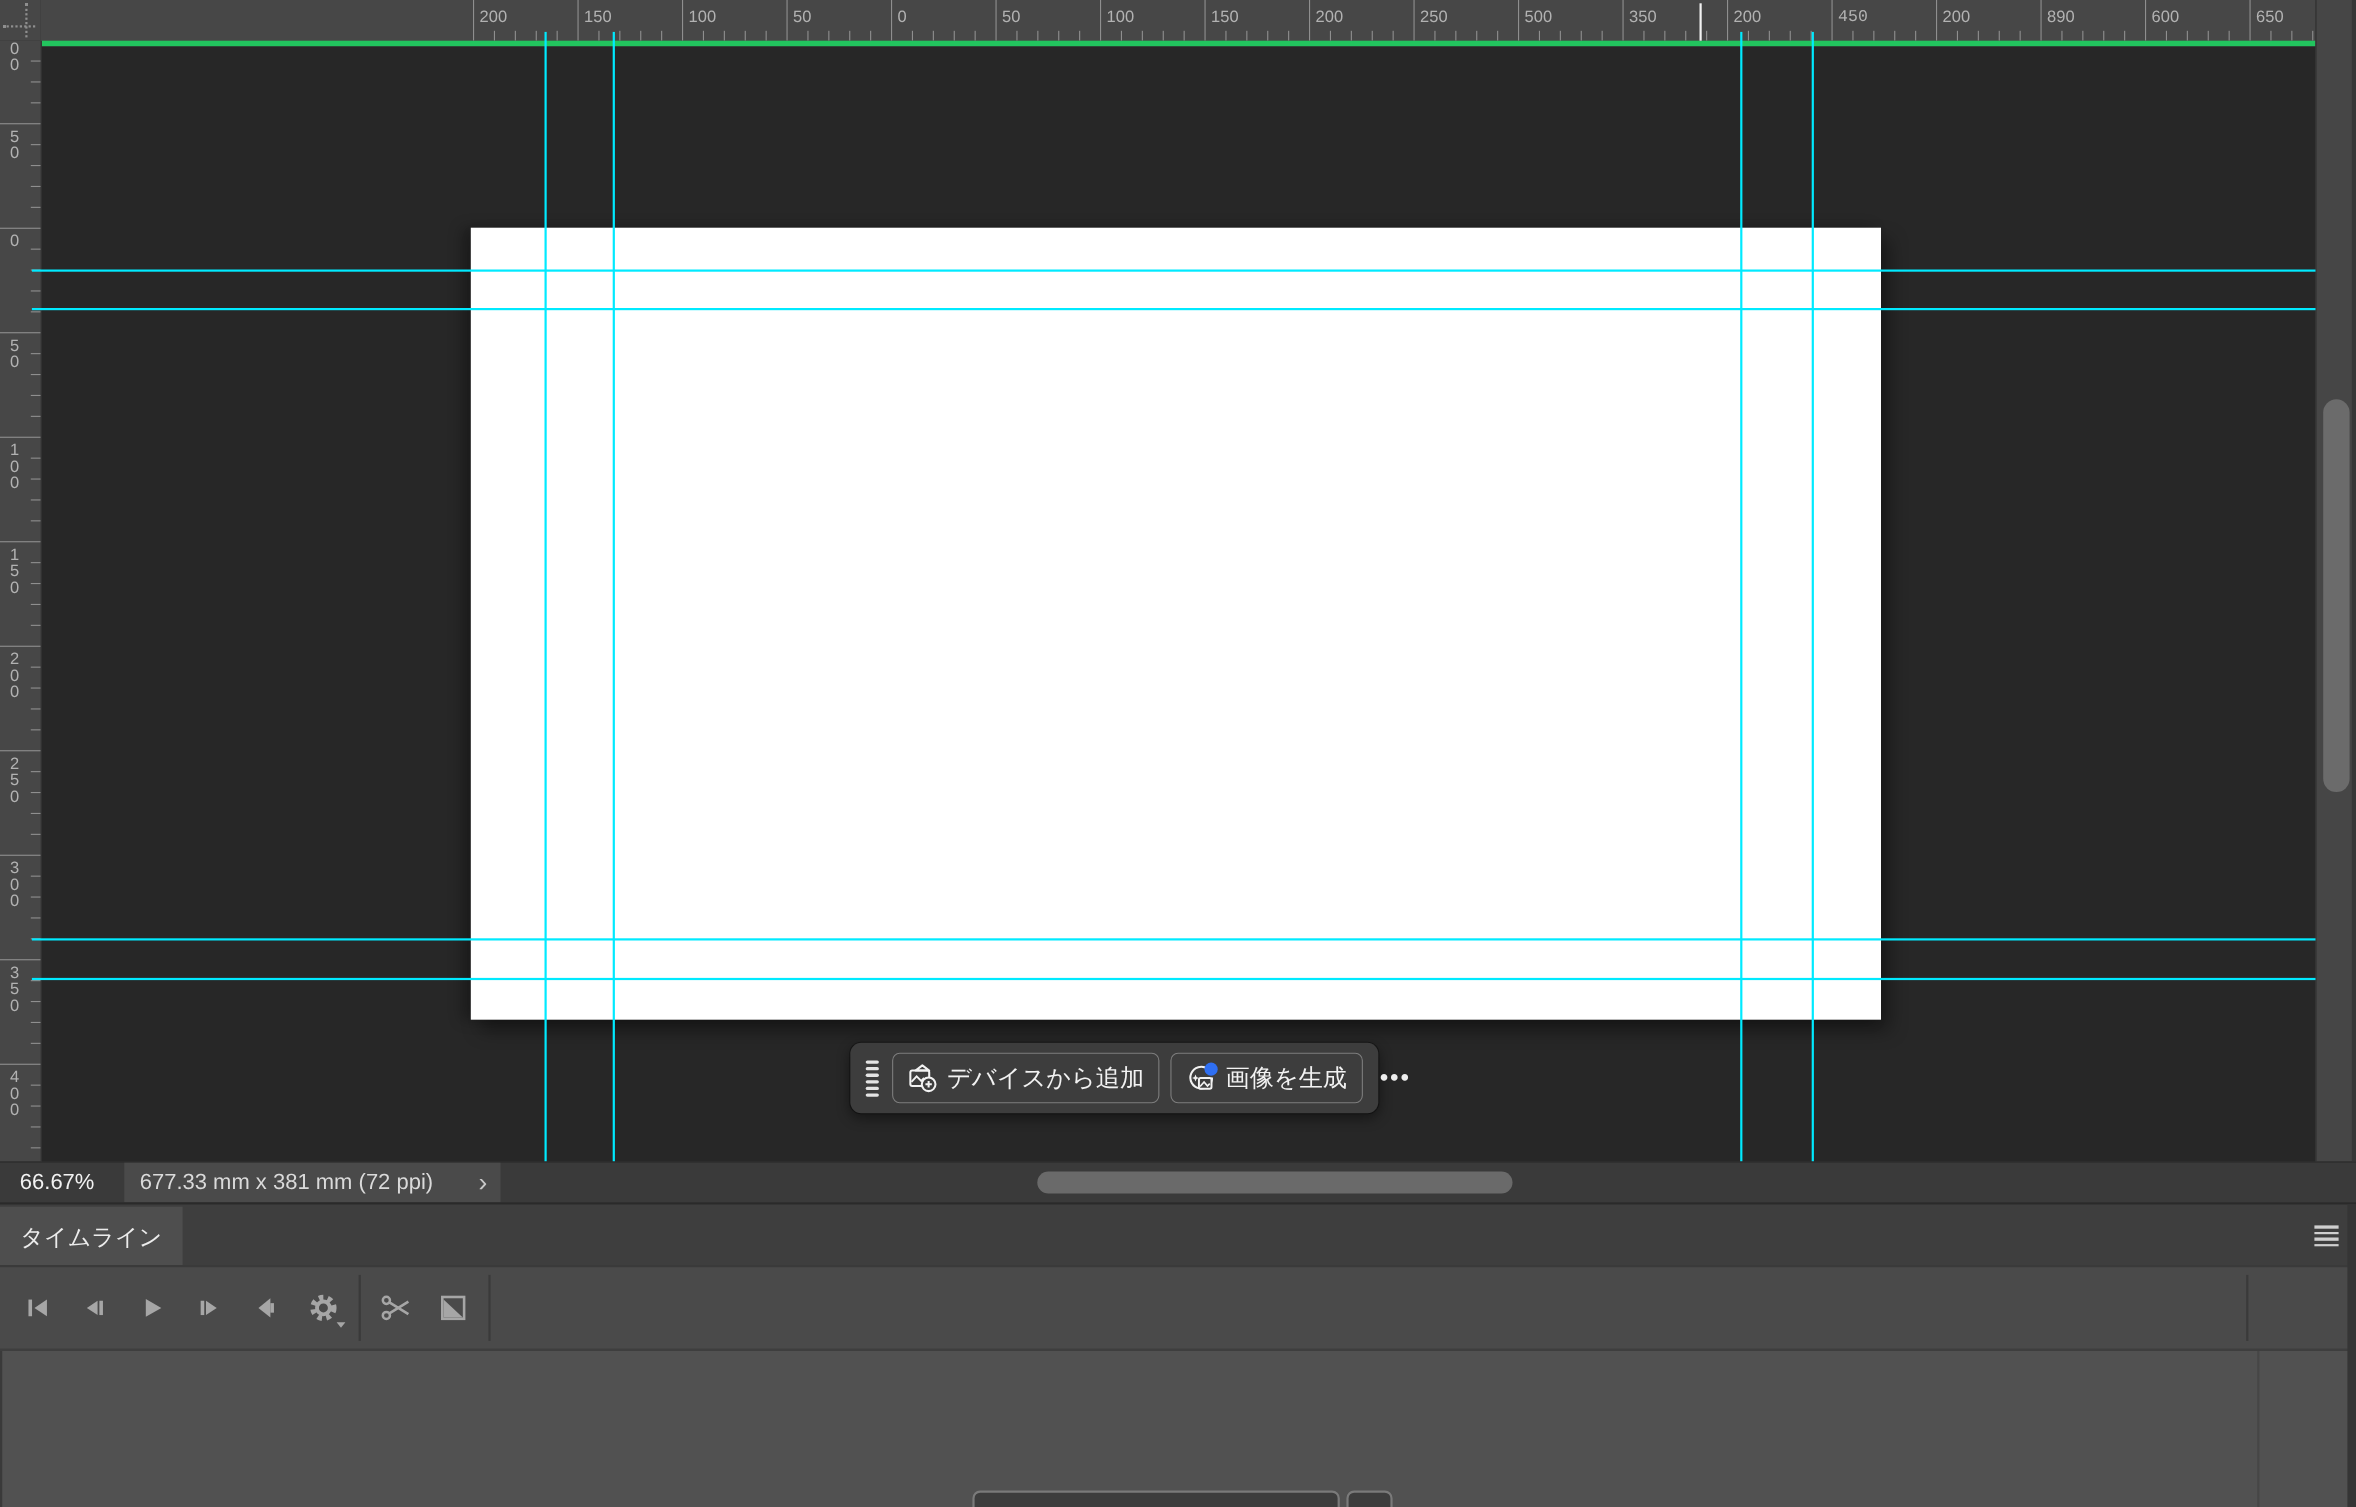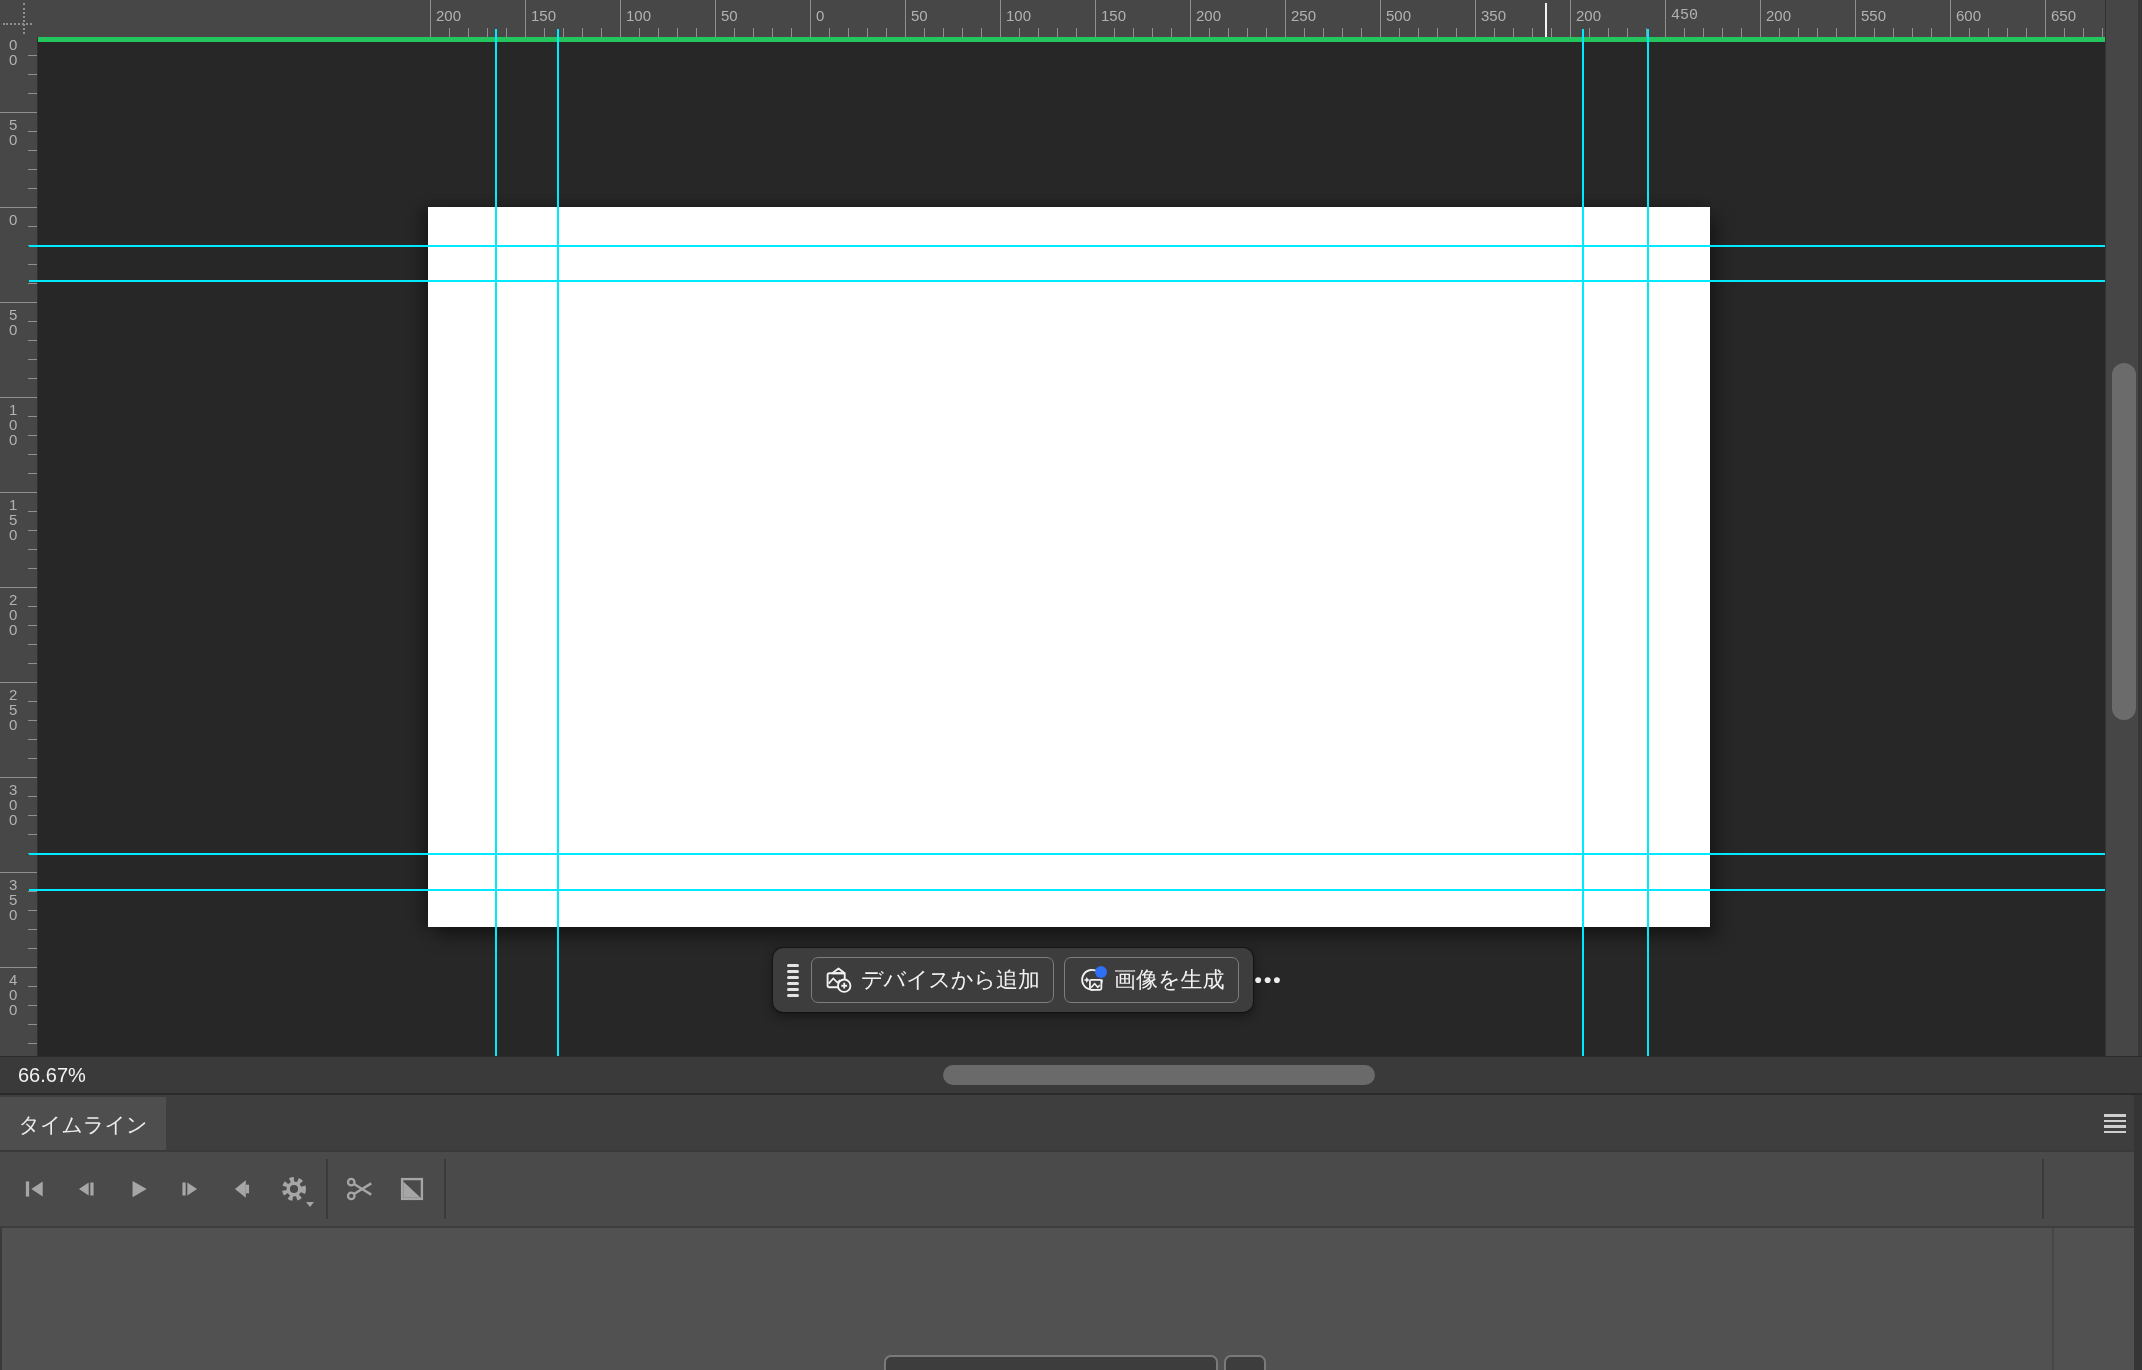--- a/index.html
+++ b/index.html
@@ -176,21 +176,21 @@
     <i class="tick" style="left: 1666px; width: 1px; bottom: 0px; height: 9px;"></i>
     <i class="tick" style="left: 1685px; width: 1px; bottom: 0px; height: 9px;"></i>
     <i class="tick" style="left: 1704px; width: 1px; bottom: 0px; height: 9px;"></i>
     <i class="tick" style="left: 1723px; width: 1px; top: 0px; height: 37px;"></i>
     <span class="rlabel" style="left: 1729px; top: 8px;">200</span>
     <i class="tick" style="left: 1742px; width: 1px; bottom: 0px; height: 9px;"></i>
     <i class="tick" style="left: 1761px; width: 1px; bottom: 0px; height: 9px;"></i>
     <i class="tick" style="left: 1780px; width: 1px; bottom: 0px; height: 9px;"></i>
     <i class="tick" style="left: 1799px; width: 1px; bottom: 0px; height: 9px;"></i>
     <i class="tick" style="left: 1818px; width: 1px; top: 0px; height: 37px;"></i>
-    <span class="rlabel" style="left: 1824px; top: 8px;">550</span>
+    <span class="rlabel" style="left: 1824px; top: 8px;">890</span>
     <i class="tick" style="left: 1837px; width: 1px; bottom: 0px; height: 9px;"></i>
     <i class="tick" style="left: 1856px; width: 1px; bottom: 0px; height: 9px;"></i>
     <i class="tick" style="left: 1875px; width: 1px; bottom: 0px; height: 9px;"></i>
     <i class="tick" style="left: 1894px; width: 1px; bottom: 0px; height: 9px;"></i>
     <i class="tick" style="left: 1913px; width: 1px; top: 0px; height: 37px;"></i>
     <span class="rlabel" style="left: 1919px; top: 8px;">600</span>
     <i class="tick" style="left: 1932px; width: 1px; bottom: 0px; height: 9px;"></i>
     <i class="tick" style="left: 1951px; width: 1px; bottom: 0px; height: 9px;"></i>
     <i class="tick" style="left: 1970px; width: 1px; bottom: 0px; height: 9px;"></i>
     <i class="tick" style="left: 1989px; width: 1px; bottom: 0px; height: 9px;"></i>
@@ -319,20 +319,24 @@
       <path d="M8.5 9.5 l0.9 2.1 2.1 0.9 -2.1 0.9 -0.9 2.1 -0.9 -2.1 -2.1 -0.9 2.1 -0.9 z" fill="#f2f2f2"></path>
     </svg>
     <span class="badge" style="background: rgb(47, 111, 242);"></span>
     <span>画像を生成</span>
   </div>
   <div class="more">•••</div>
 </div>
 
 <div class="abs statusbar">
   <div class="zoomfield">66.67%</div>
+  <div class="docbox">
+    <span>677.33 mm x 381 mm (72 ppi)</span>
+    <span class="chev">›</span>
+  </div>
   <div class="hthumb"></div>
 </div>
 
 <div class="abs tabrow">
   <div class="tab">
     <span>タイムライン</span>
   </div>
   <div class="panelmenu">
     <i></i>
       <i></i>

